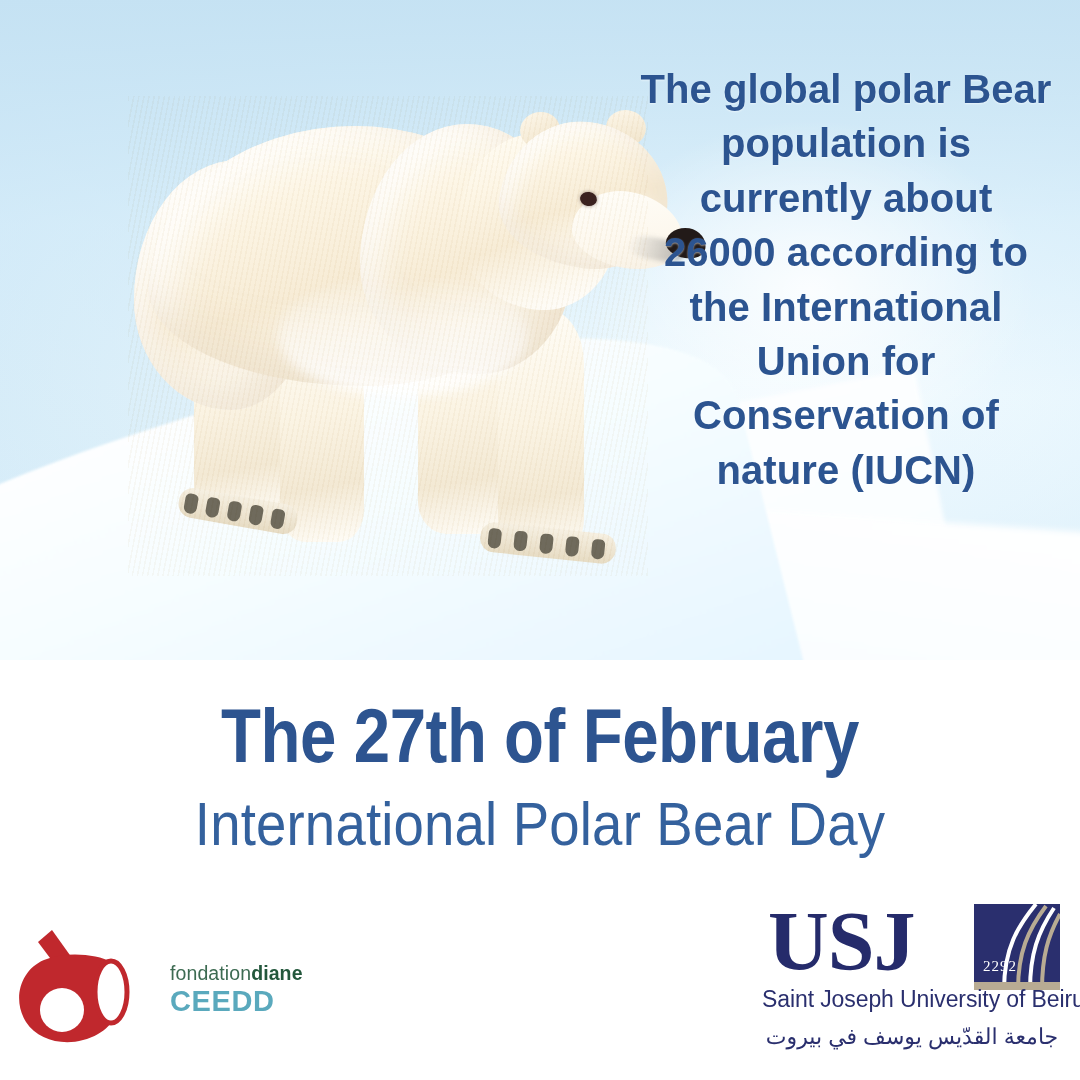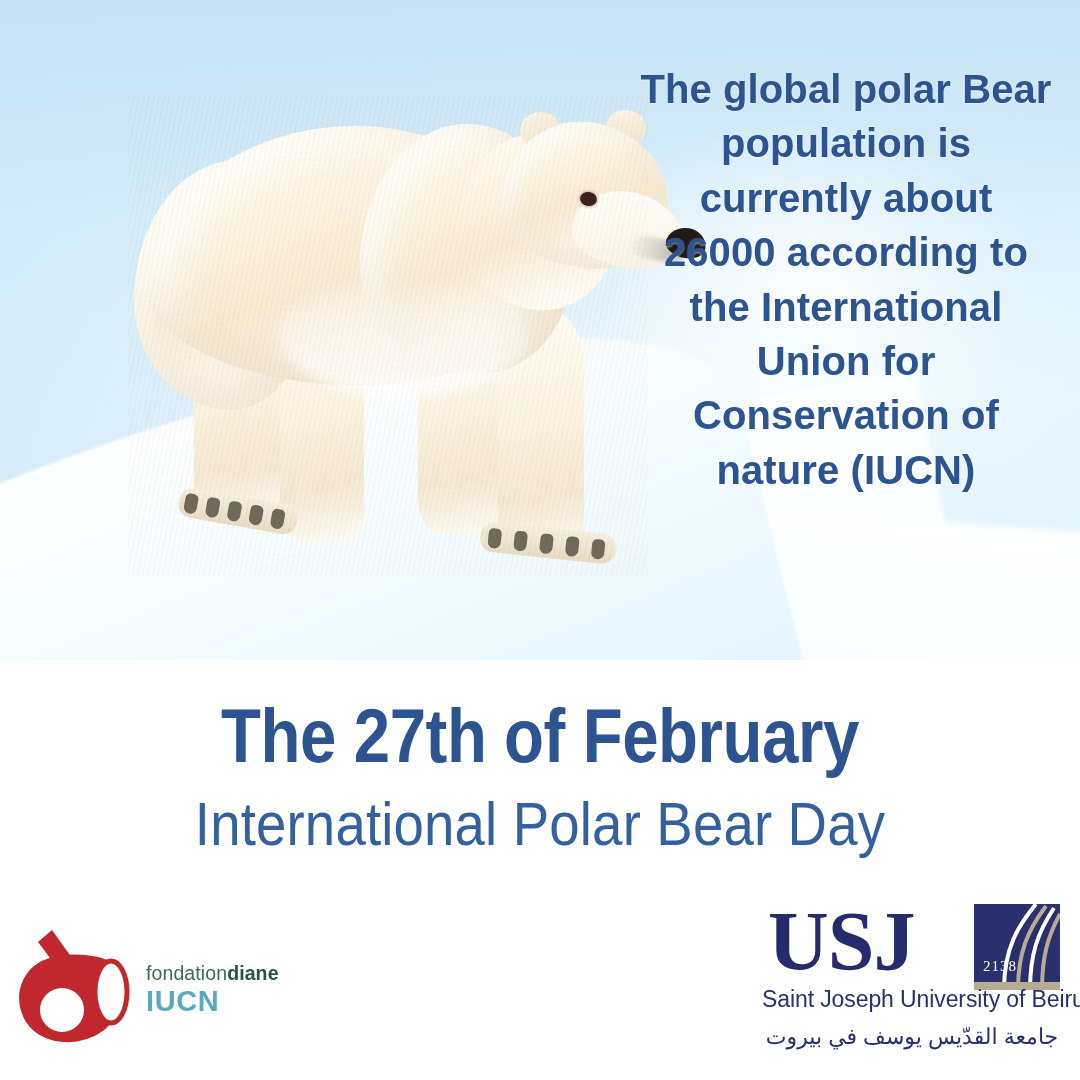--- a/index.html
+++ b/index.html
@@ -187,21 +187,21 @@
     font-weight:400;
     font-size:62px;
     letter-spacing:.2px;
     transform:scaleX(.88);
     white-space:nowrap;
   }
 
   
   .ceedd{
     position:absolute;left:14px;top:248px;width:330px;height:160px;
-    display:flex;align-items:center;gap:4px;
+    display:flex;align-items:center;gap:28px;
   }
   .diane-mark{
     position:relative;width:128px;height:140px;flex:0 0 128px;
   }
   .ceedd-text{flex:1 1 auto;padding-top:4px;}
   .ceedd-l1{
     font-size:19.5px;color:#3d6b52;letter-spacing:.1px;line-height:1.1;white-space:nowrap;
   }
   .ceedd-l1 b{color:#23573c;font-weight:700;}
   .ceedd-l2{
@@ -315,37 +315,37 @@
           <ellipse cx="97" cy="74" rx="16" ry="31" fill="#ffffff" stroke="#c0282d" stroke-width="5"></ellipse>
           <circle cx="48" cy="92" r="22" fill="#ffffff"></circle>
           <path d="M96 44 C72 58 62 78 64 96 C66 112 80 120 96 116" fill="none" stroke="#ffffff" stroke-width="0"></path>
         </svg>
       </div>
 
       <div class="ceedd-text">
         <div class="ceedd-l1">
           <span>fondation</span><b>diane</b>
         </div>
-        <div class="ceedd-l2">IUCN</div>
+        <div class="ceedd-l2">CEEDD</div>
       </div>
     </div>
 
     <div class="usj">
       <div class="usj-word">USJ</div>
 
       <div class="usj-emblem">
         <svg viewBox="0 0 86 86" width="86" height="86" aria-hidden="true">
           <rect x="0" y="0" width="86" height="86" fill="#2a2f6e"></rect>
           <path d="M30 86 C30 44 44 22 62 0" stroke="#ffffff" stroke-width="4" fill="none"></path>
           <path d="M44 86 C44 48 54 26 72 2" stroke="#b8ab93" stroke-width="4" fill="none"></path>
           <path d="M56 86 C56 50 64 28 80 4" stroke="#ffffff" stroke-width="4" fill="none"></path>
           <path d="M68 86 C68 52 74 32 86 10" stroke="#b8ab93" stroke-width="4" fill="none"></path>
           <rect x="0" y="78" width="86" height="8" fill="#b8ab93"></rect>
         </svg>
-        <div class="usj-year">2138</div>
+        <div class="usj-year">2292</div>
       </div>
 
       <div class="usj-name">Saint Joseph University of Beirut</div>
       <div class="usj-ar">جامعة القدّيس يوسف في بيروت</div>
     </div>
 
   </div>
 </div>
 
 </body></html>

